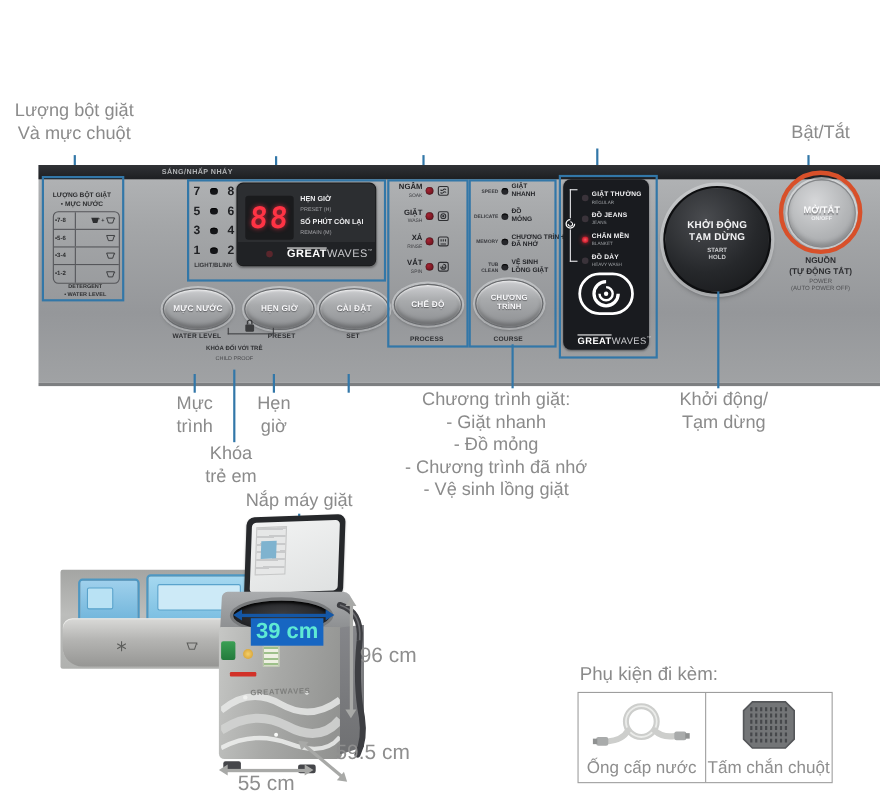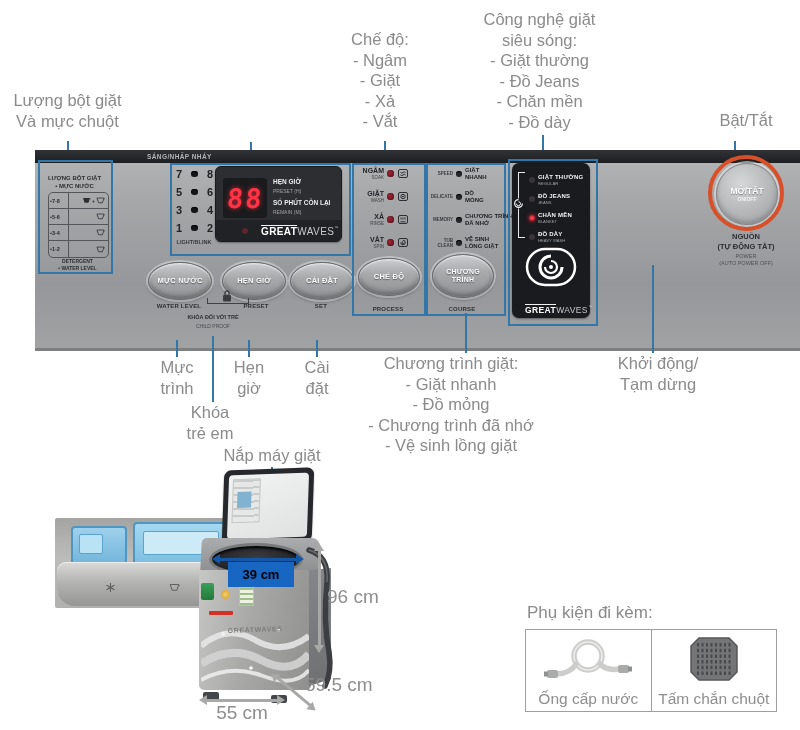--- a/index.html
+++ b/index.html
@@ -145,49 +145,38 @@
   .logo-red{position:absolute;left:14px;top:145px;width:24px;height:4px;background:#d23128;border-radius:1px;}
   .mwaves{position:absolute;left:6px;top:150px;width:108px;height:74px;}
   .front-brand{position:absolute;left:10px;top:160px;width:100px;text-align:center;font-size:7px;font-weight:700;
          color:#797a78;letter-spacing:.6px;transform:rotate(-2deg);opacity:.9;}
   .foot{position:absolute;background:#45464a;border-radius:2px;}
   .hose{position:absolute;left:106px;top:78px;width:36px;height:148px;}
   
   .dimtext{position:absolute;font-size:19px;color:#8e8e8e;white-space:nowrap;}
   .dimline{position:absolute;background:#a8a9a7;}
   .tri{position:absolute;width:0;height:0;}
-  .badge39{position:absolute;left:228px;top:562px;width:66px;height:25px;background:#1766c2;color:#000000;
-           font-size:13px;font-weight:700;display:flex;align-items:center;justify-content:center;}
+  .badge39{position:absolute;left:228px;top:562px;width:66px;height:25px;background:#1766c2;color:#5eead4;
+           font-size:20px;font-weight:700;display:flex;align-items:center;justify-content:center;}
   .line39{position:absolute;left:219px;top:558px;width:78px;height:2.5px;background:#1457a6;}
   
   .acc-title{position:absolute;left:527px;top:603px;font-size:17px;color:#8a8a8a;}
-  .accbox{position:absolute;left:525px;top:629px;width:252px;height:83px;border:1.5px solid #9e9e9e;display:flex;box-sizing:border-box;}
+  .accbox{position:absolute;left:525px;top:629px;width:232px;height:83px;border:1.5px solid #9e9e9e;display:flex;box-sizing:border-box;}
   .acccell{flex:1;position:relative;}
   .acccell + .acccell{border-left:1.5px solid #9e9e9e;}
   .acclabel{position:absolute;left:0;right:0;bottom:3px;text-align:center;font-size:15.5px;color:#8e8e8e;}
   .accicon{position:absolute;left:50%;transform:translateX(-50%);top:5px;}
 </style>
 </head>
 <body>
 
 <div class="stage">
 
   <div class="co" style="left:0;top:90px;width:135px">Lượng bột giặt
 Và mực chuột</div>
-  <div class="co" style="left:330px;top:29px;width:100px">Chế độ:
-- Ngâm
-- Giặt
-- Xả
-- Vắt</div>
-  <div class="co" style="left:452px;top:9px;width:175px">Công nghệ giặt
-siêu sóng:
-- Giặt thường
-- Đồ Jeans
-- Chăn mền
-- Đồ dày</div>
   <div class="co" style="left:700px;top:110px;width:92px">Bật/Tắt</div>
 
   <div class="vline" style="left:67px;top:141px;height:21px"></div>
   <div class="vline" style="left:250px;top:142px;height:21px"></div>
   <div class="vline" style="left:384px;top:141px;height:22px"></div>
   <div class="vline" style="left:542px;top:135px;height:28px"></div>
   <div class="vline" style="left:734px;top:141px;height:16px"></div>
 
   <div class="panel">
     <div class="topstrip"></div>
@@ -416,20 +405,26 @@
       </div>
       <svg class="wlogo" viewBox="0 0 52 40">
         <rect x="2" y="2" width="48" height="36" rx="18" fill="none" stroke="#fff" stroke-width="2.5"></rect>
         <path d="M26 9 a11 11 0 1 0 11 11" fill="none" stroke="#fff" stroke-width="3"></path>
         <path d="M26 14 a6 6 0 1 1 -6 6" fill="none" stroke="#fff" stroke-width="2.2"></path>
         <circle cx="26" cy="20" r="2" fill="#fff"></circle>
       </svg>
       <div class="wbrand gw" style="font-size:8.5px"><span class="b">GREAT</span><span class="l">WAVES</span><span class="tm">™</span></div>
     </div>
 
+    <div class="startbtn">
+      <div class="start-main">KHỞI ĐỘNG</div>
+      <div class="start-main">TẠM DỪNG</div>
+      <div class="start-sub">START
+HOLD</div>
+    </div>
     <div class="powerbtn">
       <div class="pw-main">MỞ/TẮT</div>
       <div class="pw-sub">ON/OFF</div>
     </div>
     <div class="powerring"></div>
     <div class="pnote-vi">NGUỒN
 (TỰ ĐỘNG TẮT)</div>
     <div class="pnote-en">POWER
 (AUTO POWER OFF)</div>
   </div>
@@ -440,22 +435,20 @@
   <div class="vline" style="left:212px;top:336px;height:66px"></div>
   <div class="vline" style="left:465px;top:313px;height:40px"></div>
   <div class="vline" style="left:652px;top:265px;height:88px"></div>
   <div class="vline" style="left:271px;top:467px;height:39px"></div>
   <div class="hline" style="left:230px;top:543px;width:28px"></div>
 
   <div class="co" style="left:145px;top:357px;width:64px">Mực
 trình</div>
   <div class="co" style="left:219px;top:357px;width:60px">Hẹn
 giờ</div>
-  <div class="co" style="left:287px;top:357px;width:60px">Cài
-đặt</div>
   <div class="co" style="left:172px;top:402px;width:76px">Khóa
 trẻ em</div>
   <div class="co" style="left:356px;top:353px;width:190px">Chương trình giặt:
 - Giặt nhanh
 - Đồ mỏng
 - Chương trình đã nhớ
 - Vệ sinh lồng giặt</div>
   <div class="co" style="left:612px;top:353px;width:92px">Khởi động/
 Tạm dừng</div>
   <div class="co" style="left:198px;top:445px;width:148px">Nắp máy giặt</div>

